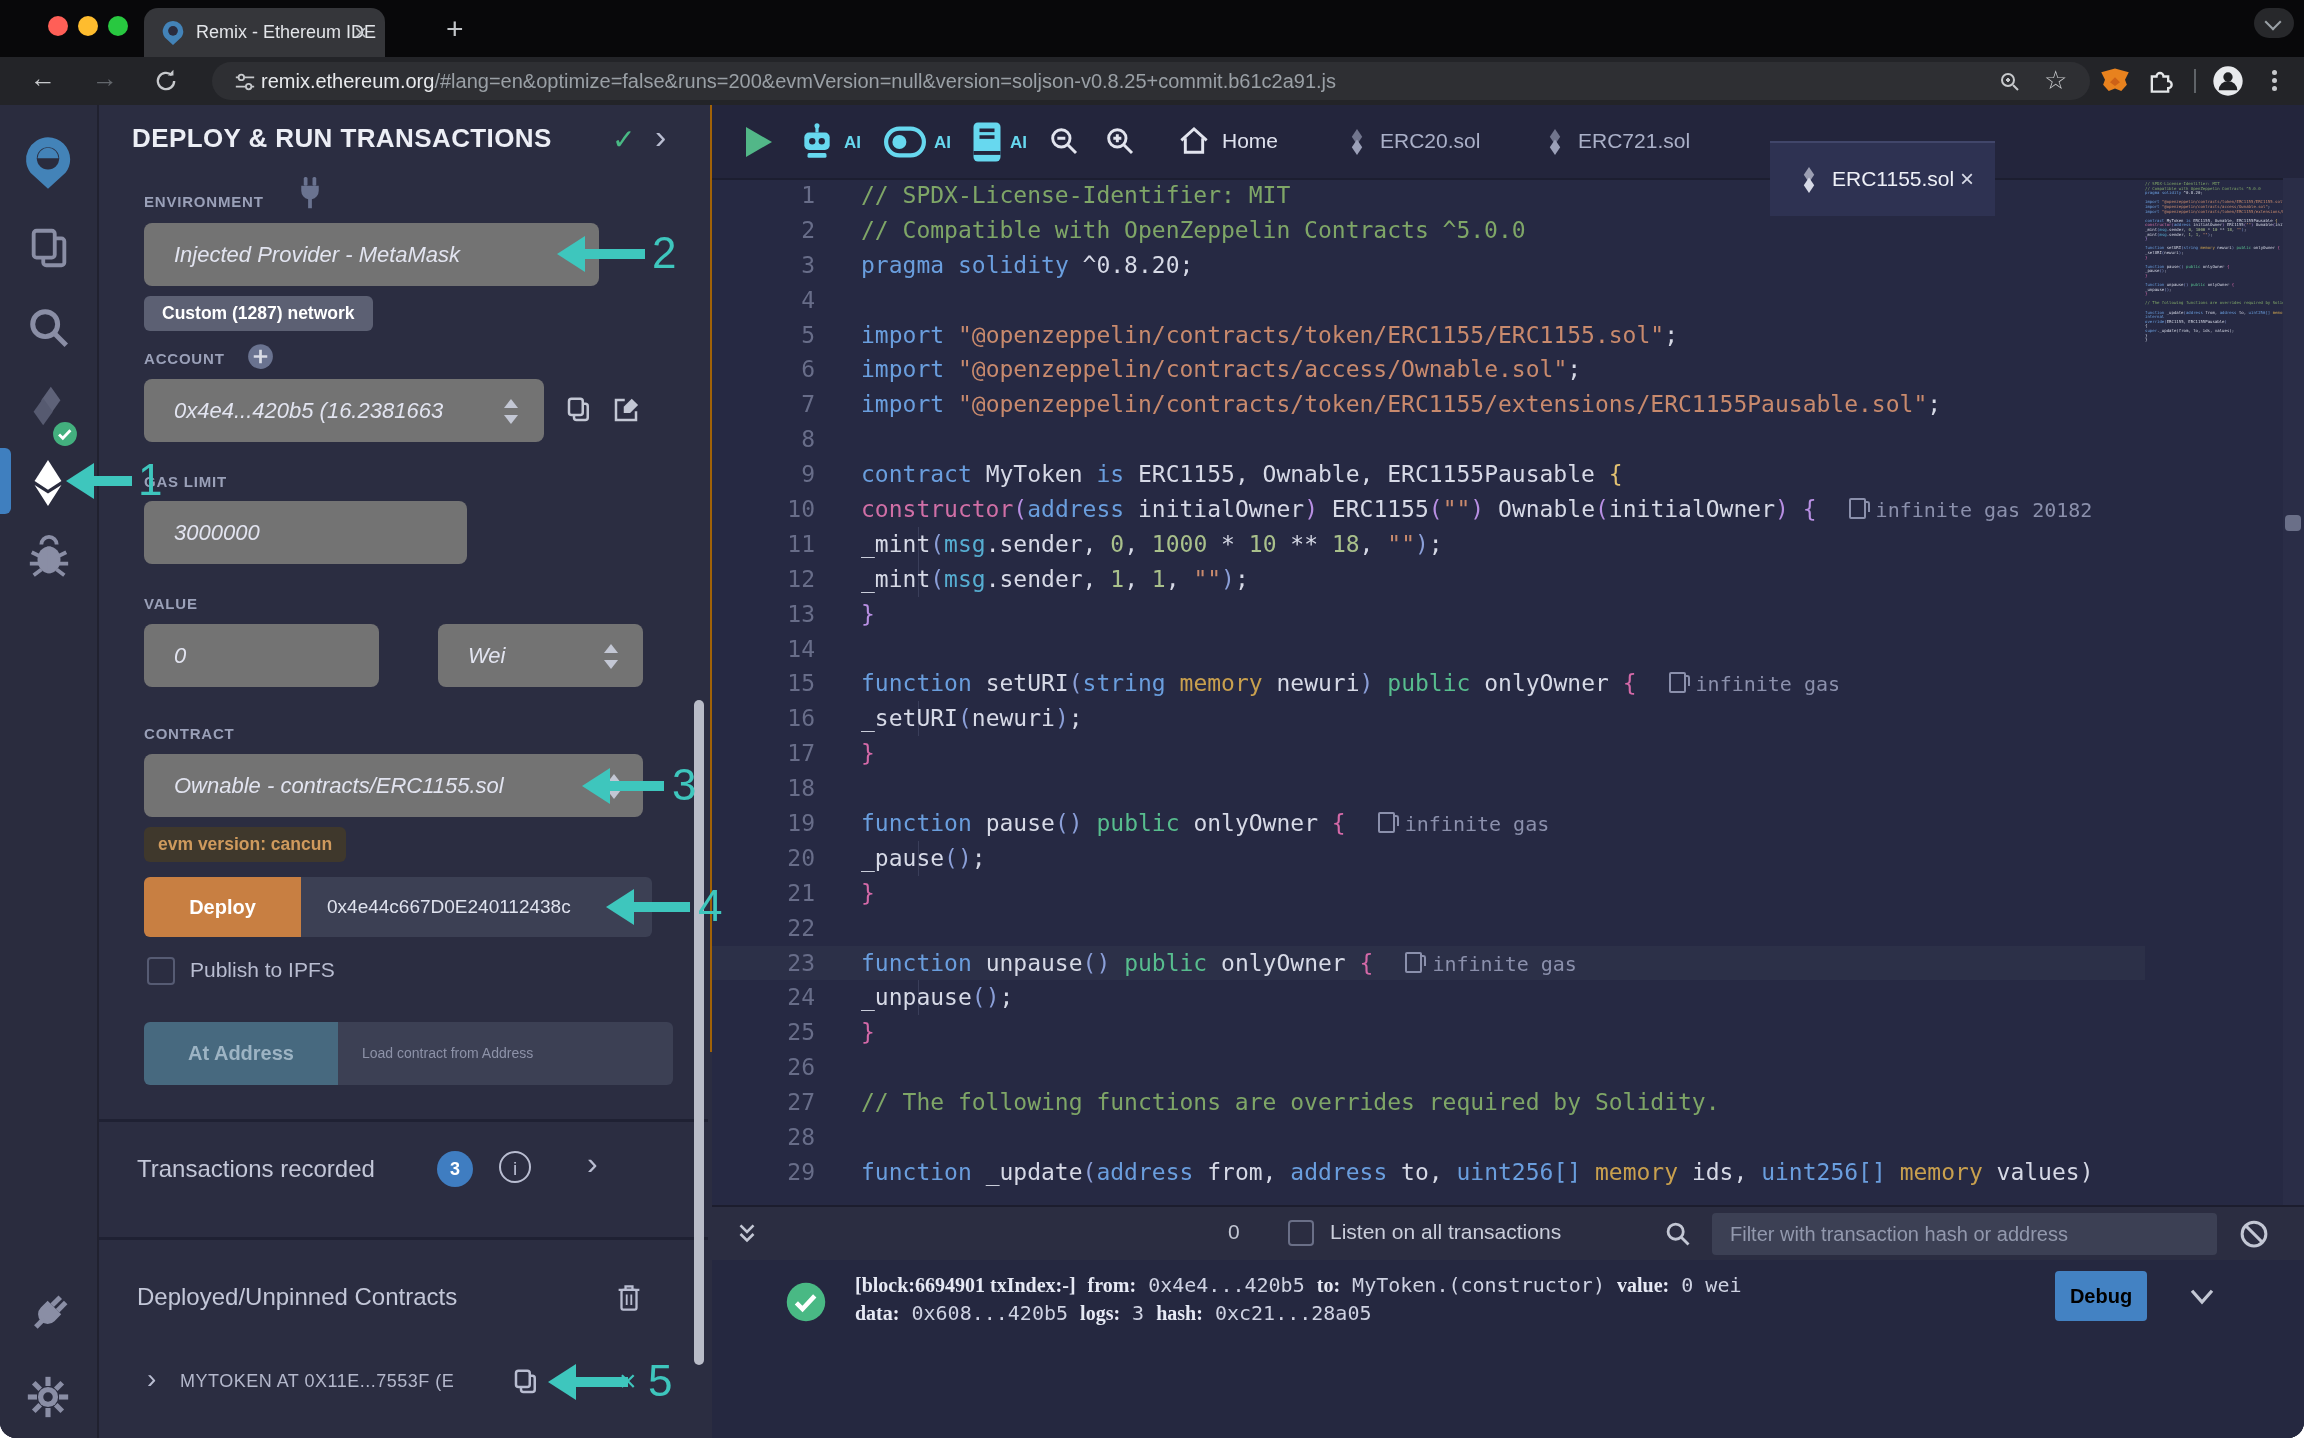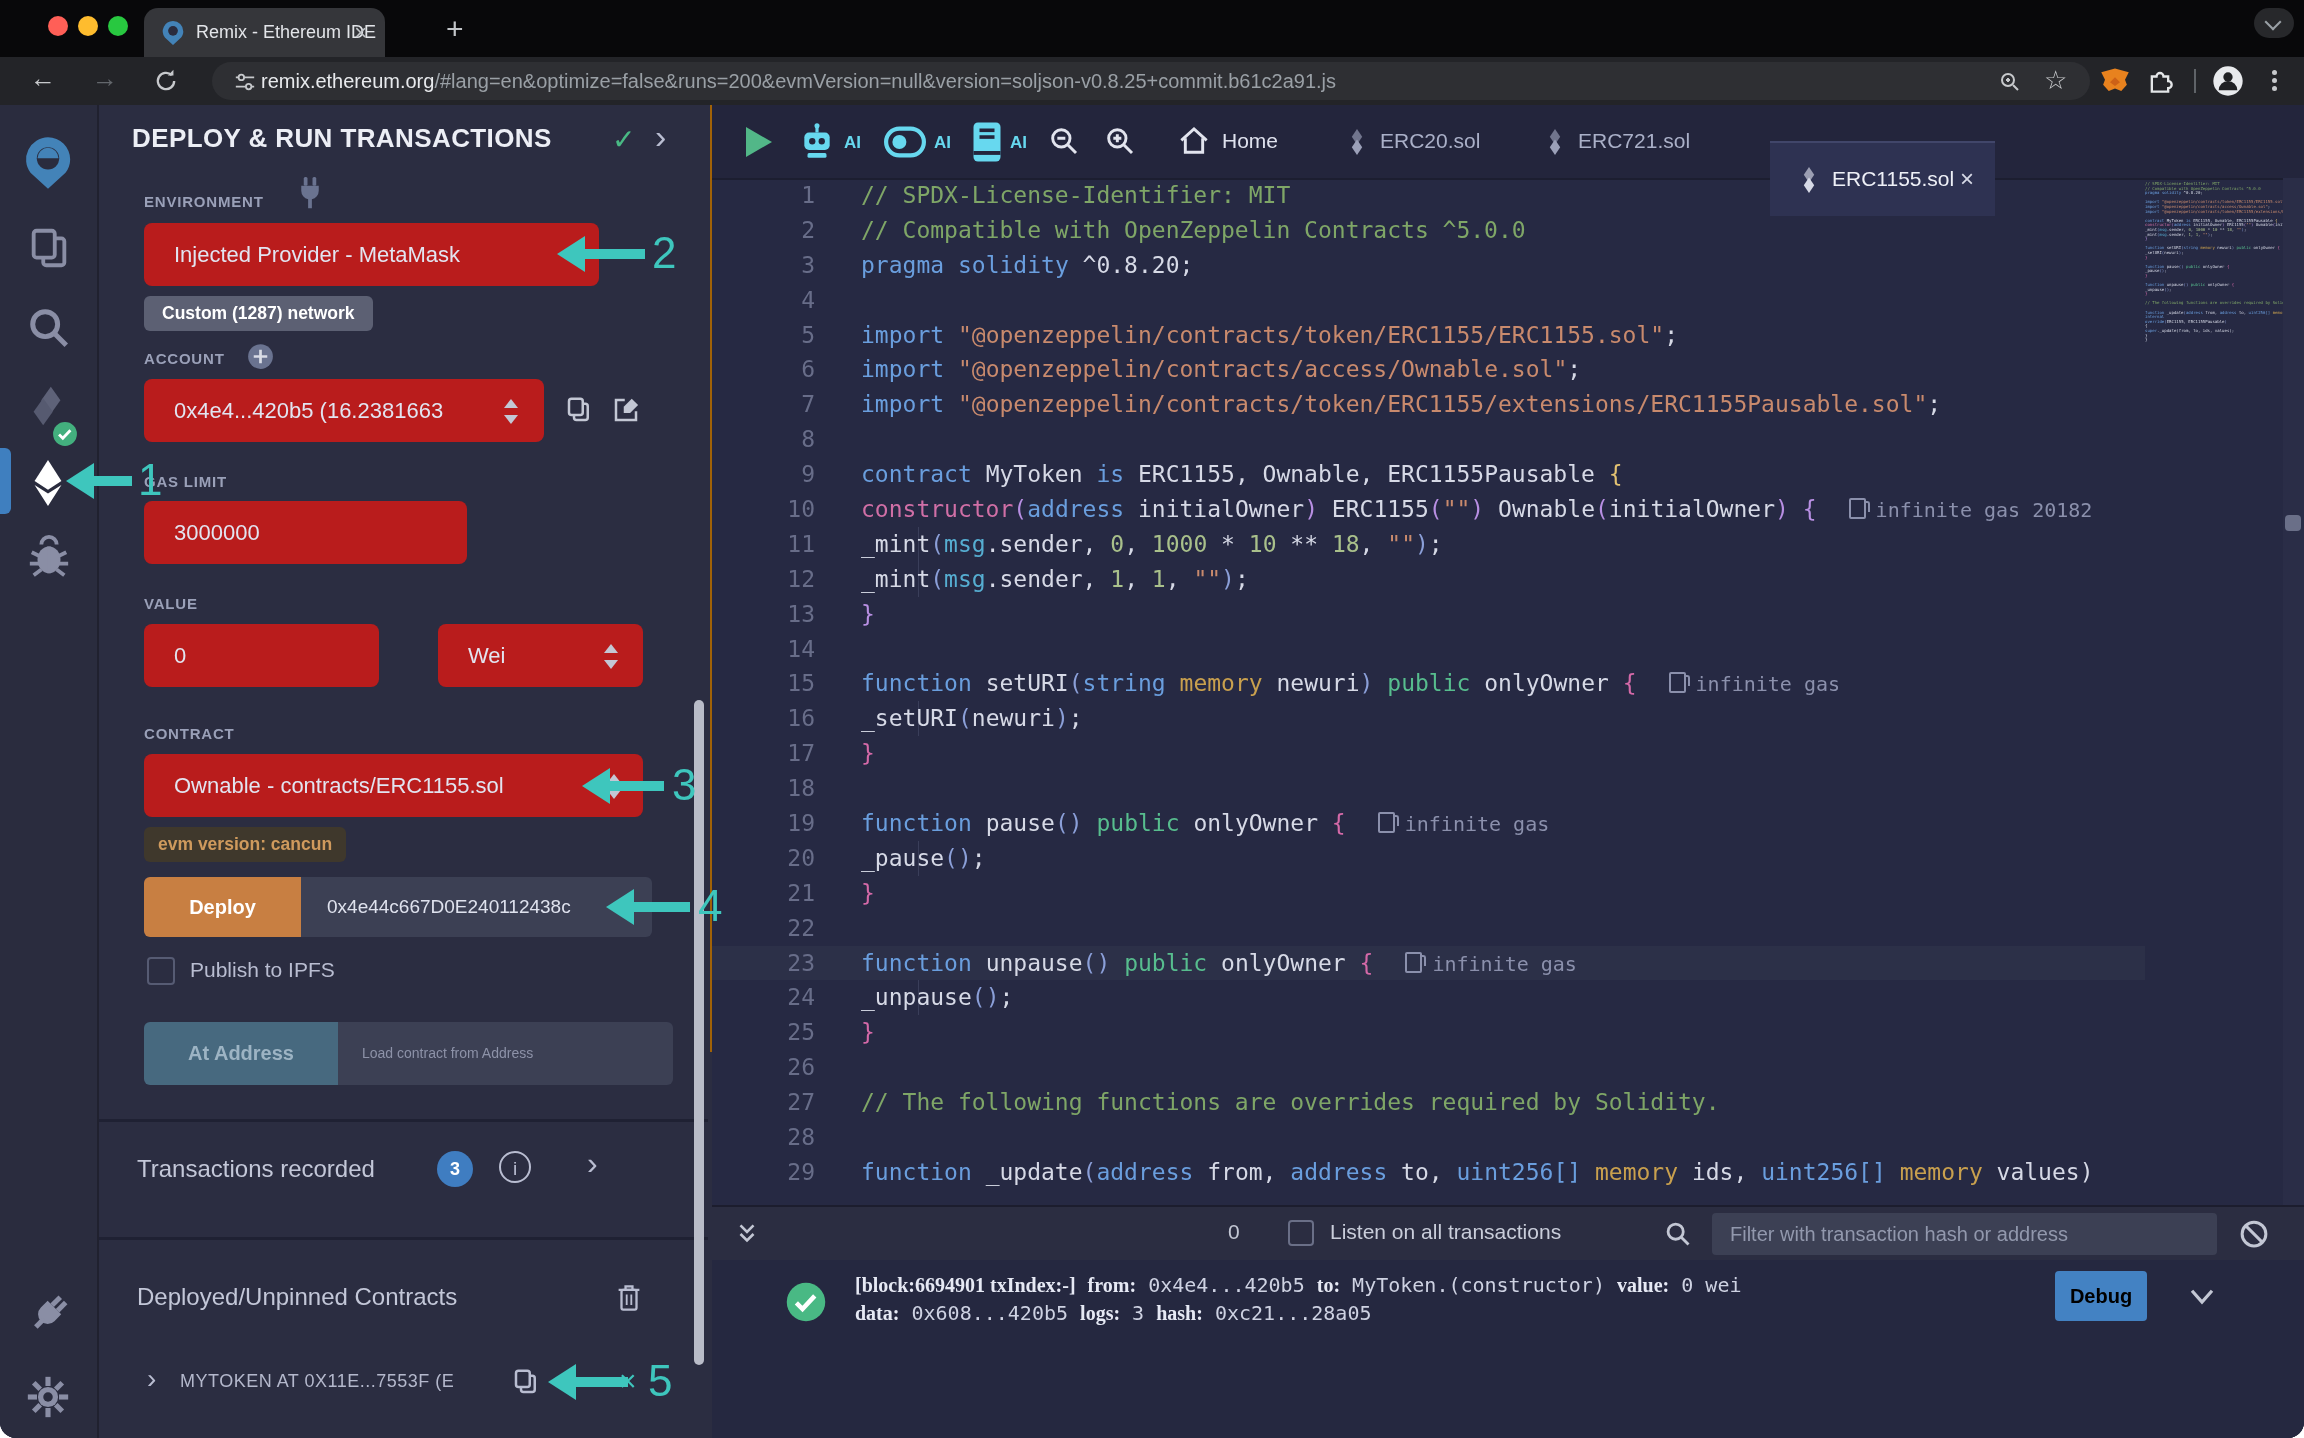--- a/index.html
+++ b/index.html
@@ -23,21 +23,21 @@
   #urltext .path{color:#9aa0a6;}
   
   #app{position:absolute;left:0;top:105px;width:2304px;height:1333px;background:#2b2d41;}
   #iconbar{position:absolute;left:0;top:0;width:97px;height:1333px;background:#2a2c3e;border-right:2px solid #20212f;}
   .sideic{position:absolute;left:26px;color:#8a8ea5;}
   #activebar{position:absolute;left:0;top:343px;width:11px;height:66px;background:#3f7fbf;border-radius:0 6px 6px 0;}
   
   #panel{position:absolute;left:99px;top:0;width:611px;height:947px;background:#2b2d41;border-right:6px solid #a16207;}
   #panel-title{position:absolute;left:33px;top:18px;font-size:26px;font-weight:600;color:#eceef5;letter-spacing:.4px;}
   .lbl{position:absolute;font-size:15px;font-weight:600;letter-spacing:.8px;color:#9aa0b8;}
-  .sel,.inp{position:absolute;background:#b91c1c;border-radius:8px;color:#e2e4f0;font-size:22px;line-height:63px;height:63px;padding-left:30px;box-sizing:border-box;white-space:nowrap;overflow:hidden;}
+  .sel,.inp{position:absolute;background:#737373;border-radius:8px;color:#e2e4f0;font-size:22px;line-height:63px;height:63px;padding-left:30px;box-sizing:border-box;white-space:nowrap;overflow:hidden;font-style:italic;}
   .badge{position:absolute;border-radius:6px;font-weight:700;}
   .caret2{position:absolute;width:0;height:0;border-left:7px solid transparent;border-right:7px solid transparent;}
   .up{border-bottom:9px solid #c3c7d4;}
   .dn{border-top:9px solid #c3c7d4;}
   #deploy-btn{position:absolute;left:45px;top:772px;width:157px;height:60px;background:#c87f42;border-radius:6px 0 0 6px;color:#fff;font-size:20px;font-weight:700;text-align:center;line-height:60px;}
   #deploy-arg{position:absolute;left:202px;top:772px;width:351px;height:60px;background:#3c4054;border-radius:0 6px 6px 0;color:#dfe2ee;font-size:19px;line-height:60px;padding-left:26px;box-sizing:border-box;}
   #ataddr-btn{position:absolute;left:45px;top:917px;width:194px;height:63px;background:#47697f;border-radius:6px 0 0 6px;color:#9db4c4;font-size:20px;font-weight:700;text-align:center;line-height:63px;}
   #ataddr-inp{position:absolute;left:239px;top:917px;width:335px;height:63px;background:#3c4054;border-radius:0 6px 6px 0;color:#8d92a8;font-size:14px;line-height:63px;padding-left:24px;box-sizing:border-box;}
   .divider{position:absolute;left:0;width:609px;height:3px;background:#1f2133;}
   #panel-scroll{position:absolute;left:595px;top:595px;width:10px;height:665px;border-radius:5px;background:#b9bcc8;}

